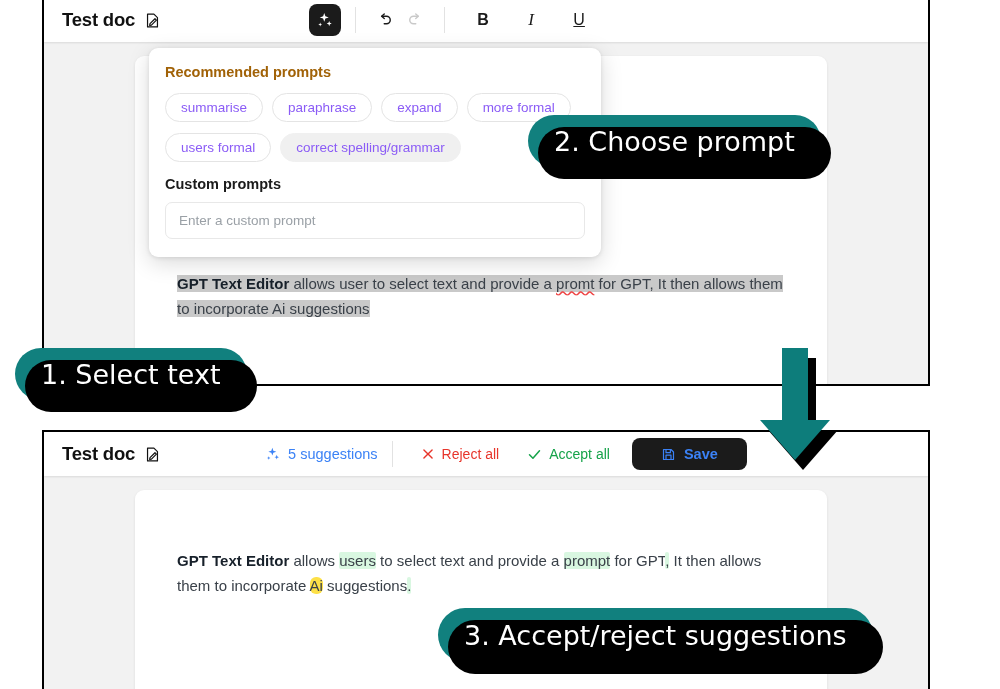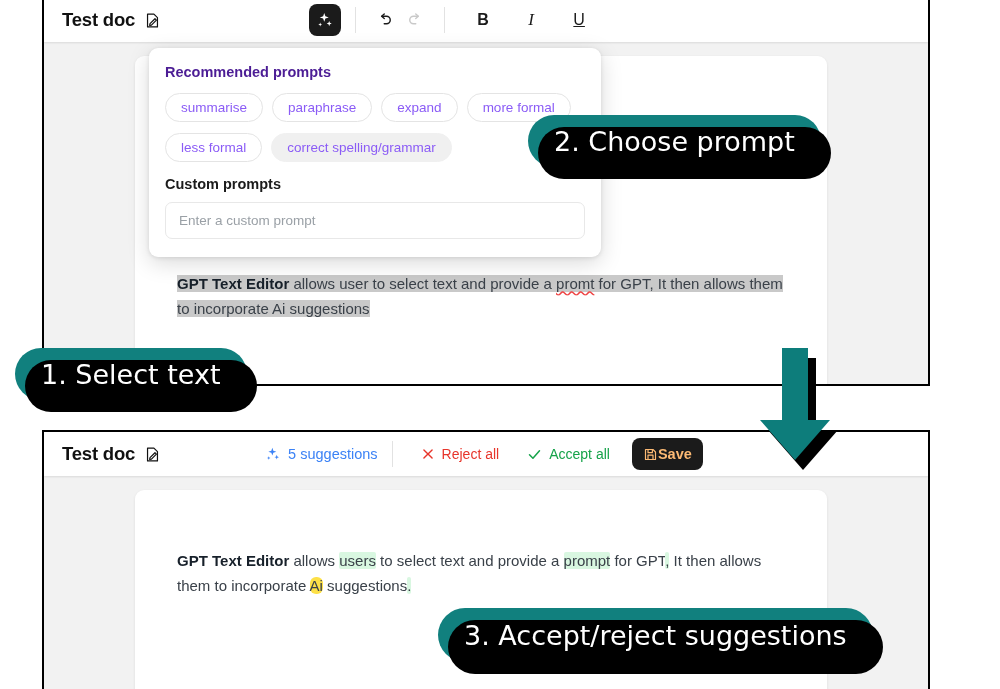--- a/index.html
+++ b/index.html
@@ -87,24 +87,24 @@
     font-size: 14.5px; color: #3b82f6;
   }
   .tb-act {
     display: flex; align-items: center; gap: 7px;
     font-size: 14px; cursor: pointer; margin: 12px 14px;
     white-space: nowrap;
   }
   .tb-act.reject { color: #e7352b; }
   .tb-act.accept { color: #16a34a; }
   .save-btn {
-    display: flex; align-items: center; gap: 0;
-    background: #1b1b1b; color: #fdba74;
+    display: flex; align-items: center; gap: 8px;
+    background: #1b1b1b; color: #3b82f6;
     border-radius: 8px;
-    padding: 8px 11px;
+    padding: 8px 29px;
     font-size: 14.5px; font-weight: bold;
     cursor: pointer;
     margin-left: 8px;
   }
 
   
   .canvas {
     position: relative;
     height: calc(100% - 44px);
     background: #f2f2f2;
@@ -143,21 +143,21 @@
     position: absolute;
     left: 105px; top: 6px;
     width: 452px;
     background: #ffffff;
     border-radius: 9px;
     box-shadow: 0 6px 22px rgba(0,0,0,.15), 0 1px 4px rgba(0,0,0,.10);
     padding: 16px 16px 18px 16px;
     z-index: 10;
   }
   .pp-heading {
-    font-size: 14.5px; font-weight: bold; color: #4c1d95;
+    font-size: 14.5px; font-weight: bold; color: #a16207;
     margin-bottom: 13px;
   }
   .chip-row { display: flex; flex-wrap: wrap; gap: 9px; margin-bottom: 11px; }
   .chip {
     border: 1px solid #e4e4e4;
     border-radius: 999px;
     padding: 6px 15px;
     font-size: 13.5px;
     color: #8b5cf6;
     background: #ffffff;
@@ -260,21 +260,21 @@
 
       <div id="prompts-popover">
         <div class="pp-heading">Recommended prompts</div>
         <div class="chip-row">
           <div class="chip">summarise</div>
           <div class="chip">paraphrase</div>
           <div class="chip">expand</div>
           <div class="chip">more formal</div>
         </div>
         <div class="chip-row">
-          <div class="chip">less formal</div>
+          <div class="chip">users formal</div>
           <div class="chip active">correct spelling/grammar</div>
         </div>
         <div class="pp-heading-2">Custom prompts</div>
         <input class="custom-input" type="text" placeholder="Enter a custom prompt" style="">
       </div>
     </div>
   </div>
 
   <div class="window" id="window-2">
 

